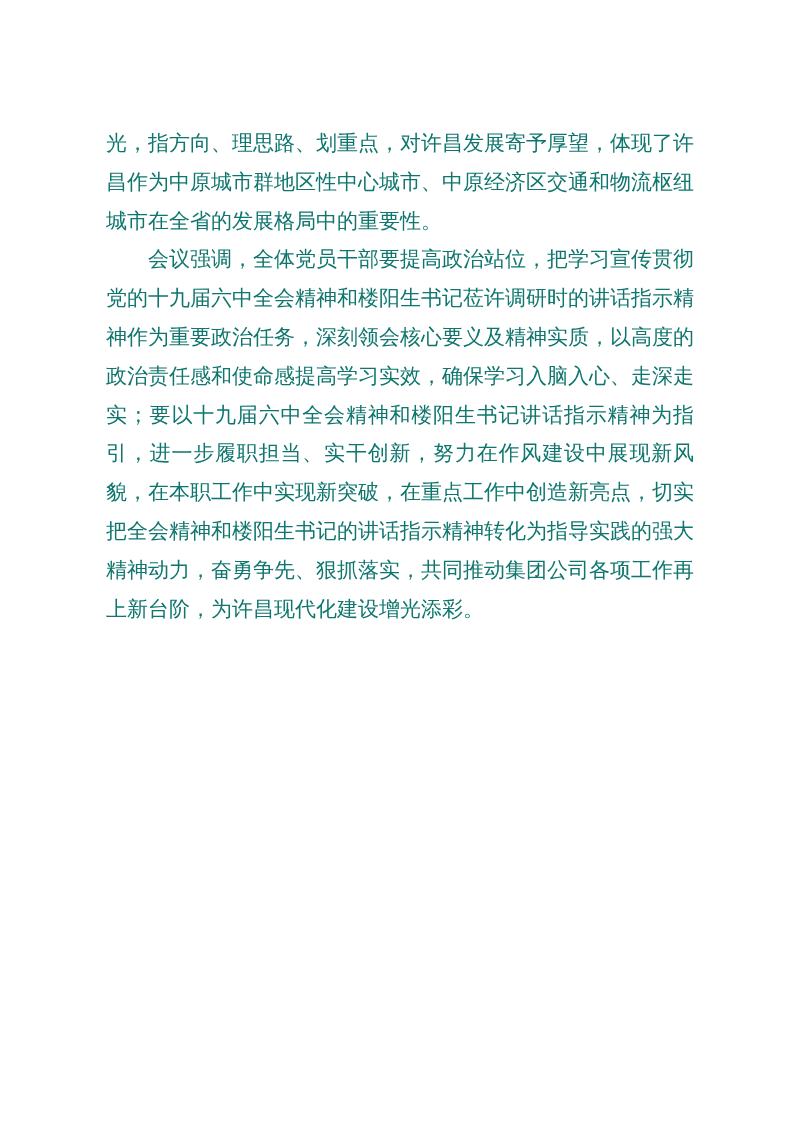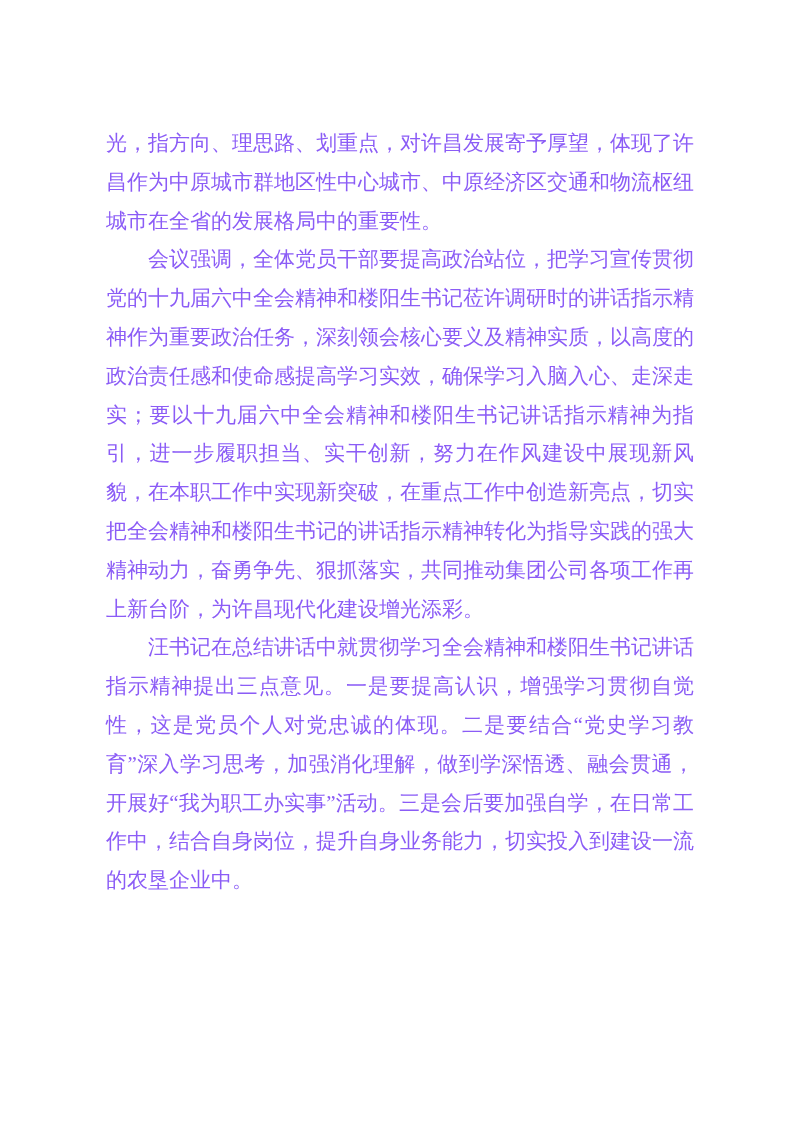--- a/index.html
+++ b/index.html
@@ -24,31 +24,30 @@
     top: 124px;
     width: 588px;
   }
   .para {
     margin: 0;
     padding: 0;
     font-family: "Liberation Serif", "DejaVu Serif", serif;
     font-size: 21px;
     line-height: 38.8px;
     letter-spacing: 0;
-    color: #8b5cf6;
+    color: #0f766e;
     text-align: justify;
     word-break: break-all;
     overflow-wrap: break-word;
   }
   .para.indent {
     text-indent: 42px;
   }
 </style>
 </head>
 <body>
 
 <div class="page">
   <div class="content">
     <p class="para">光，指方向、理思路、划重点，对许昌发展寄予厚望，体现了许昌作为中原城市群地区性中心城市、中原经济区交通和物流枢纽城市在全省的发展格局中的重要性。</p>
     <p class="para indent">会议强调，全体党员干部要提高政治站位，把学习宣传贯彻党的十九届六中全会精神和楼阳生书记莅许调研时的讲话指示精神作为重要政治任务，深刻领会核心要义及精神实质，以高度的政治责任感和使命感提高学习实效，确保学习入脑入心、走深走实；要以十九届六中全会精神和楼阳生书记讲话指示精神为指引，进一步履职担当、实干创新，努力在作风建设中展现新风貌，在本职工作中实现新突破，在重点工作中创造新亮点，切实把全会精神和楼阳生书记的讲话指示精神转化为指导实践的强大精神动力，奋勇争先、狠抓落实，共同推动集团公司各项工作再上新台阶，为许昌现代化建设增光添彩。</p>
-    <p class="para indent">汪书记在总结讲话中就贯彻学习全会精神和楼阳生书记讲话指示精神提出三点意见。一是要提高认识，增强学习贯彻自觉性，这是党员个人对党忠诚的体现。二是要结合“党史学习教育”深入学习思考，加强消化理解，做到学深悟透、融会贯通，开展好“我为职工办实事”活动。三是会后要加强自学，在日常工作中，结合自身岗位，提升自身业务能力，切实投入到建设一流的农垦企业中。</p>
   </div>
 </div>
 
 </body></html>

